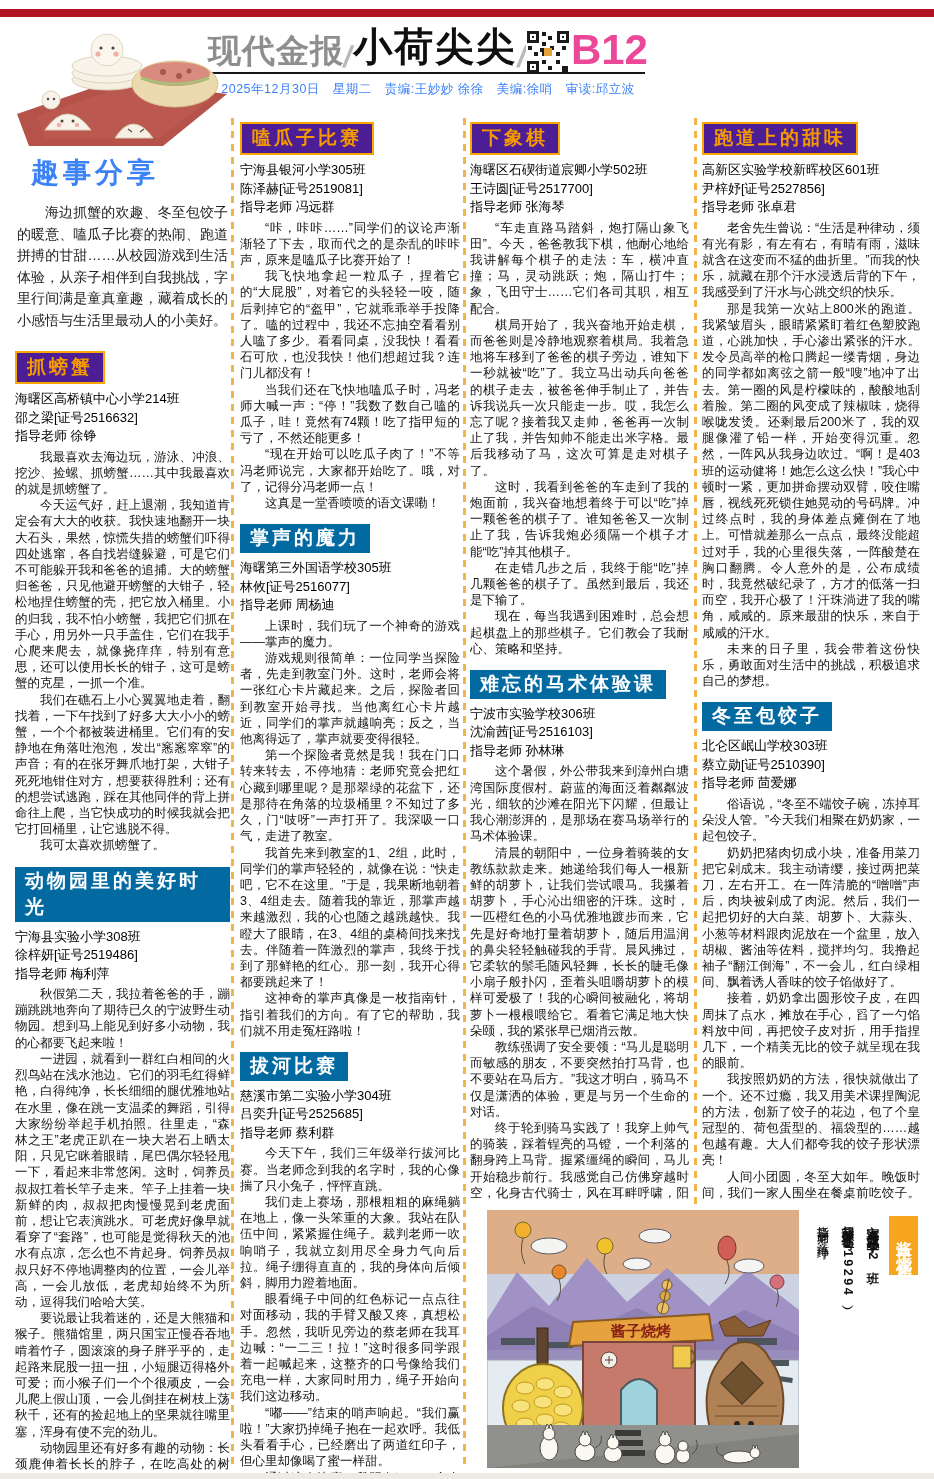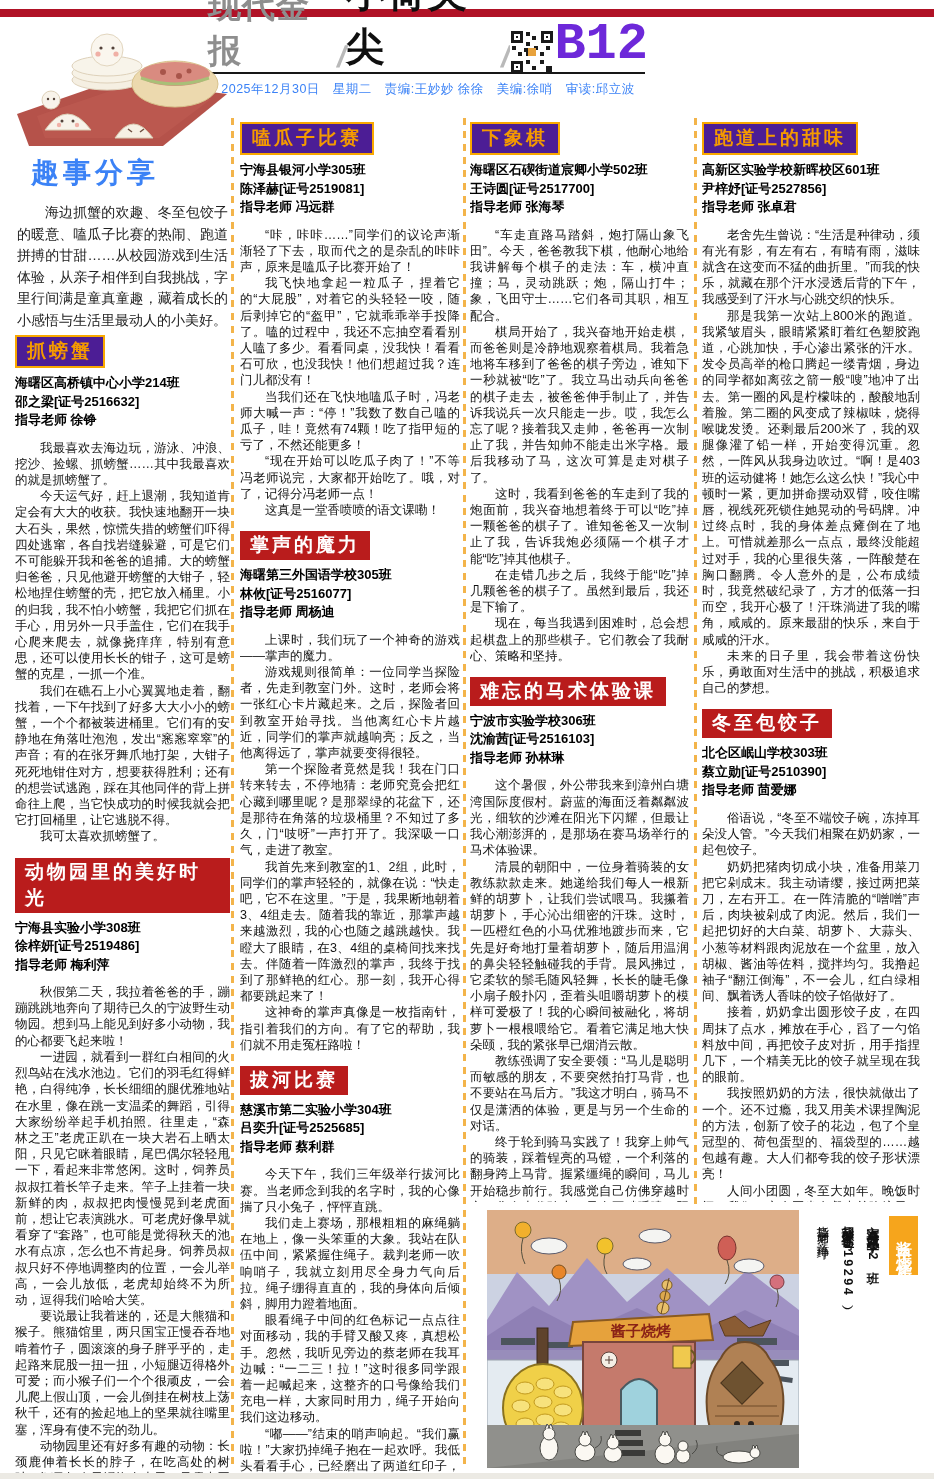--- a/index.html
+++ b/index.html
@@ -8,47 +8,47 @@
           border-bottom:6px solid #eceae4; box-sizing:border-box; }
   .topbar { position:absolute; top:9px; left:0; width:934px; height:8px; background:#b01226; }
 
   
   .masthead { position:absolute; top:24px; left:208px; width:440px; height:50px;
               display:flex; align-items:flex-end; justify-content:space-between; }
   .paper-name { font-family:"Liberation Serif", serif; font-weight:bold; font-size:33px; color:#8e8e8e; letter-spacing:1px; }
   .mast-slash { font-size:30px; color:#b9b9b9; font-weight:bold; transform:skewX(-12deg); }
   .section-name { font-weight:bold; font-size:39px; color:#0f0f0f; letter-spacing:2px; }
   .qr { width:44px; height:44px; background:#fff; position:relative; flex:0 0 auto; }
-  .page-num { font-family:Liberation Mono, monospace; font-size:52px; font-weight:bold; color:#6d28d9; }
+  .page-num { font-family:Liberation Sans, sans-serif; font-size:42px; font-weight:bold; color:#ec4899; }
   .mast-rule { position:absolute; top:72px; left:211px; width:434px; height:2px; background:#171717; }
   .dateline { position:absolute; top:81px; left:150px; width:556px; text-align:center;
               font-size:12.5px; color:#3b82f6; letter-spacing:.5px; }
 
   
   .sep { position:absolute; top:118px; width:3px; height:1352px;
          background:repeating-linear-gradient(to bottom,#f3b44a 0 7px, transparent 7px 13px); }
   .sep-1 { left:231px; } .sep-2 { left:463px; } .sep-3 { left:694px; }
 
   
   .col { position:absolute; top:122px; }
   .col-1 { left:15px;  width:215px; top:28px;  height:1445px; overflow:hidden; }
   .col-2 { left:240px; width:220px; height:1352px; overflow:hidden; }
   .col-3 { left:470px; width:219px; height:1080px; overflow:hidden; }
   .col-4 { left:702px; width:218px; height:1080px; overflow:hidden; }
 
   .intro-title { font-size:28px; font-weight:bold; color:#3b82f6; letter-spacing:4px; margin:4px 0 10px 16px; }
-  .intro-text  { font-size:14px; line-height:21.5px; color:#222; text-indent:2em; text-align:justify; margin:0 2px 4px; }
+  .intro-text  { font-size:14px; line-height:21.5px; color:#222; text-indent:2em; text-align:justify; margin:0 2px 20px; }
 
   .article { margin-bottom:13px; }
   .art-head { display:inline-block; font-weight:bold; font-size:19px; letter-spacing:3px;
               padding:1px 10px 2px; margin-bottom:6px; box-sizing:border-box; }
-  .art-head.solid   { background:#b91c1c; color:#ffffff; }
+  .art-head.solid   { background:#0369a1; color:#ffffff; }
   .art-head.outline { border:2px solid #f9a800; color:#f49a00; background:#4c1d95; }
-  .byline div { font-size:13px; font-weight:bold; line-height:18.5px; color:#000; }
-  .body-text { margin-top:10px; }
+  .byline div { font-size:13px; font-weight:normal; line-height:18.5px; color:#000; }
+  .body-text { margin-top:3px; }
   .body-text p { margin:0; text-indent:2em; text-align:justify; font-size:12.5px; line-height:16.2px; color:#121212; }
 
   
   .artwork { position:absolute; left:487px; top:1210px; width:433px; height:260px; }
   .art-caption { position:absolute; right:2px; top:6px; height:248px;
                  display:flex; flex-direction:row-reverse; gap:8px; align-items:flex-start; }
   .art-caption > div { writing-mode:vertical-rl; }
   .cap-title { background:#f6a51c; color:#fff; font-weight:bold; font-size:16px;
                padding:12px 4px; letter-spacing:7px; }
   .cap-line  { font-size:12.5px; color:#111; letter-spacing:2.5px; font-weight:bold; }

